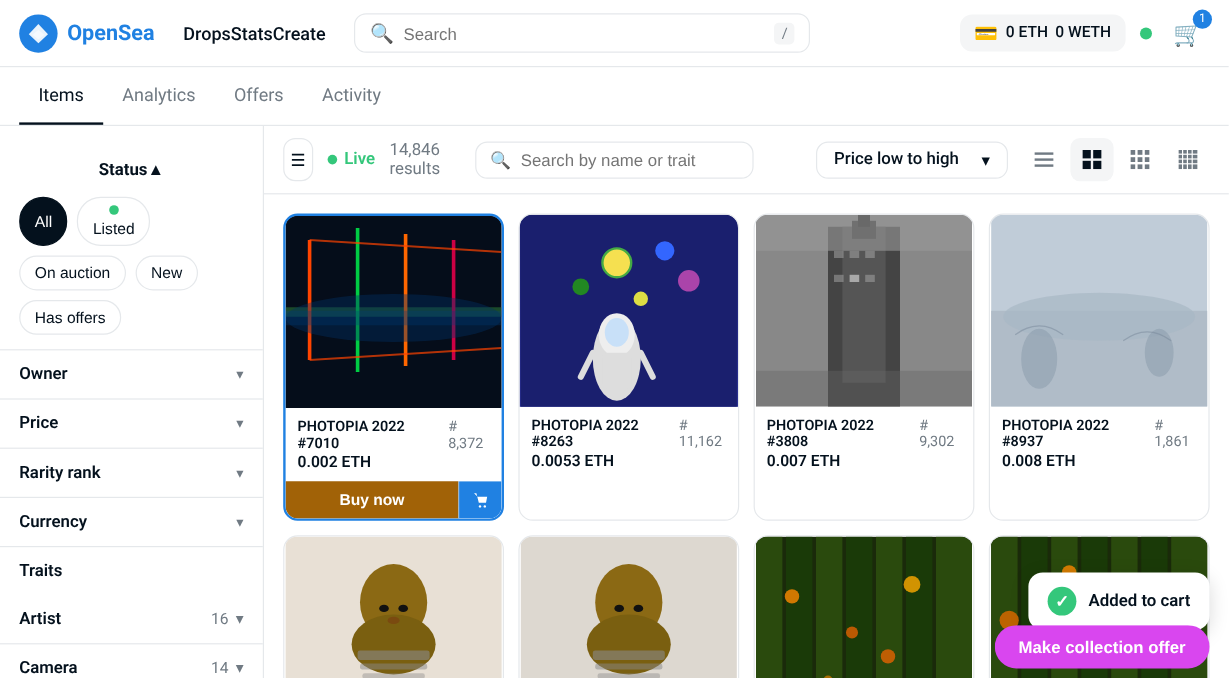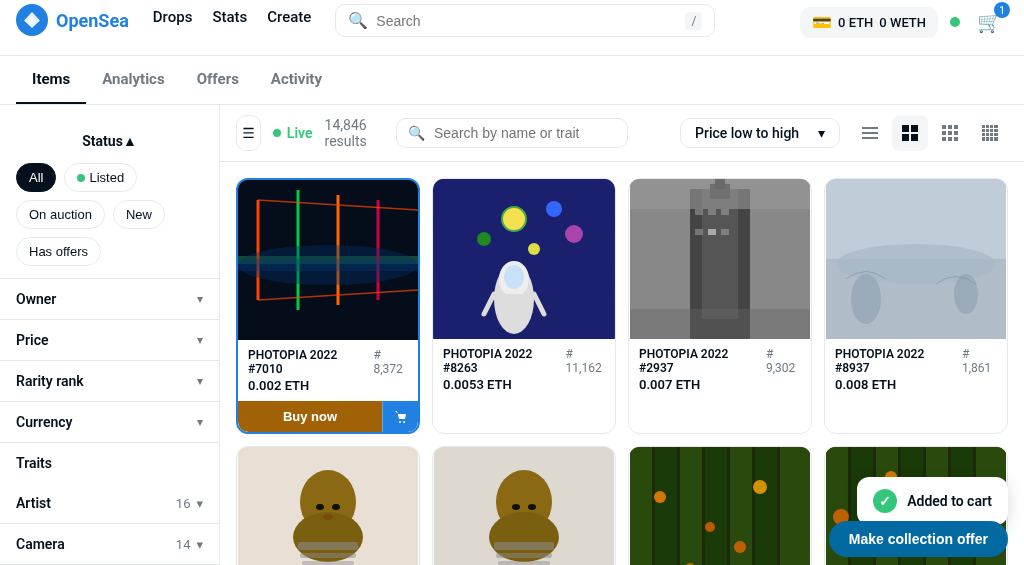--- a/index.html
+++ b/index.html
@@ -1,54 +1,54 @@
 <!DOCTYPE html>
 <html><head>
   <meta charset="utf-8">
   <style>
     * { box-sizing: border-box; margin: 0; padding: 0; }
     body { font-family: -apple-system, BlinkMacSystemFont, 'Segoe UI', Roboto, sans-serif; background: #fff; font-size: 14px; color: #04111d; overflow: hidden; }
 
     
-    .header { display: flex; align-items: flex-start; padding: 4px 16px; height: 56px; border-bottom: 1px solid #e5e8eb; gap: 24px; }
+    .header { display: flex; align-items: center; padding: 4px 16px; height: 56px; border-bottom: 1px solid #e5e8eb; gap: 24px; }
     .logo { display: flex; align-items: center; gap: 8px; font-weight: 700; font-size: 18px; color: #2081e2; }
     .logo-circle { width: 32px; height: 32px; background: #2081e2; border-radius: 50%; display: flex; align-items: center; justify-content: center; }
-    .nav { display: flex; gap: 20px; }
+    .nav { display: flex; }
     .nav-item { font-size: 15px; font-weight: 500; color: #04111d; cursor: pointer; padding: 4px 0; }
     .search-bar { flex: 1; max-width: 380px; display: flex; align-items: center; border: 1px solid #e5e8eb; border-radius: 10px; padding: 6px 12px; gap: 8px; background: #fff; }
     .search-bar input { border: none; outline: none; flex: 1; font-size: 14px; color: #707a83; }
     .search-kbd { background: #f4f5f6; border-radius: 4px; padding: 2px 6px; font-size: 12px; color: #707a83; }
     .header-right { display: flex; align-items: center; gap: 12px; margin-left: auto; }
     .wallet-btn { display: flex; align-items: center; gap: 6px; background: #f4f5f6; border-radius: 10px; padding: 6px 12px; font-size: 13px; font-weight: 500; cursor: pointer; }
     .wallet-icon { font-size: 16px; }
     .status-dot { width: 10px; height: 10px; background: #34c77b; border-radius: 50%; }
     .cart-btn { position: relative; width: 36px; height: 36px; display: flex; align-items: center; justify-content: center; cursor: pointer; }
     .cart-badge { position: absolute; top: -2px; right: -2px; background: #2081e2; color: #fff; border-radius: 50%; width: 16px; height: 16px; font-size: 10px; display: flex; align-items: center; justify-content: center; }
 
     
     .tabs { display: flex; border-bottom: 1px solid #e5e8eb; padding: 0 16px; }
-    .tab { padding: 14px 16px; font-size: 15px; font-weight: 700; cursor: pointer; border-bottom: 2px solid transparent; color: #707a83; }
+    .tab { padding: 14px 16px; font-size: 15px; font-weight: 400; cursor: pointer; border-bottom: 2px solid transparent; color: #707a83; }
     .tab.active { color: #04111d; border-bottom: 2px solid #04111d; }
 
     
     .main { display: flex; height: calc(565px - 56px - 49px); }
 
     
     .sidebar { width: 220px; border-right: 1px solid #e5e8eb; overflow-y: auto; flex-shrink: 0; padding: 16px 0; }
     .sidebar::-webkit-scrollbar { width: 4px; }
     .sidebar::-webkit-scrollbar-track { background: transparent; }
     .sidebar::-webkit-scrollbar-thumb { background: #ccc; border-radius: 2px; }
     .filter-chevron { font-size: 12px; color: #707a83; }
 
     .status-section { padding: 12px 16px; border-bottom: 1px solid #e5e8eb; }
     .status-title { font-weight: 700; font-size: 14px; margin-bottom: 14px; display: flex; justify-content: center; align-items: center; }
     .status-buttons { display: flex; flex-wrap: wrap; gap: 8px; }
     .status-btn { padding: 6px 12px; border-radius: 20px; font-size: 13px; font-weight: 500; cursor: pointer; border: 1px solid #e5e8eb; background: #fff; color: #04111d; }
     .status-btn.active-all { background: #04111d; color: #fff; border-color: #04111d; }
-    .status-btn.listed { display: flex; align-items: center; gap: 4px; }
+    .status-btn.listed { display: flex; align-items: center; gap: 4px; flex-direction: column; }
     .listed-dot { width: 8px; height: 8px; background: #34c77b; border-radius: 50%; }
 
     .sidebar-filter-row { display: flex; justify-content: space-between; align-items: center; padding: 12px 16px; cursor: pointer; border-bottom: 1px solid #e5e8eb; }
     .sidebar-filter-label { font-weight: 600; font-size: 14px; }
     .sidebar-filter-count { display: flex; align-items: center; gap: 6px; color: #707a83; font-size: 13px; }
 
     
     .content { flex: 1; overflow-y: auto; }
     .content::-webkit-scrollbar { width: 4px; }
     .content::-webkit-scrollbar-thumb { background: #ccc; border-radius: 2px; }
@@ -77,21 +77,21 @@
     .card-rank { font-size: 12px; color: #707a83; }
     .card-price { font-size: 13px; font-weight: 600; color: #04111d; margin-top: 2px; }
     .card-meta { display: flex; justify-content: space-between; align-items: flex-start; gap: 15px; }
     .buy-bar { display: flex; gap: 0; }
     .buy-btn { flex: 1; background: #a16207; color: #fff; border: none; border-radius: 0 0 0 10px; padding: 8px; font-size: 13px; font-weight: 600; cursor: pointer; }
     .cart-add-btn { width: 36px; background: #2081e2; color: #fff; border: none; border-left: 1px solid rgba(255,255,255,0.3); border-radius: 0 0 10px 0; padding: 8px; cursor: pointer; display: flex; align-items: center; justify-content: center; }
 
     
     .notification { position: fixed; bottom: 40px; right: 16px; background: #fff; border-radius: 12px; padding: 12px 16px; display: flex; align-items: center; gap: 10px; box-shadow: 0 4px 16px rgba(0,0,0,0.15); font-size: 14px; font-weight: 600; }
     .notif-icon { width: 24px; height: 24px; background: #34c77b; border-radius: 50%; display: flex; align-items: center; justify-content: center; color: #fff; font-size: 14px; }
-    .collection-btn { position: fixed; bottom: 8px; right: 16px; background: #0369a1; color: #fff; border: none; border-radius: 20px; padding: 10px 20px; font-size: 14px; font-weight: 600; cursor: pointer; }
+    .collection-btn { position: fixed; bottom: 8px; right: 16px; background: #d946ef; color: #fff; border: none; border-radius: 20px; padding: 10px 20px; font-size: 14px; font-weight: 600; cursor: pointer; }
 
     .nav-search-icon { color: #707a83; font-size: 16px; }
   </style>
 </head>
 <body>
 
 <header class="header">
   <div class="logo">
     <div class="logo-circle">
       <svg width="20" height="20" viewBox="0 0 20 20" fill="none">
@@ -352,21 +352,21 @@
               <rect x="65" y="50" width="8" height="6" fill="#aaa" opacity="0.5"></rect>
               <rect x="78" y="50" width="8" height="6" fill="#ccc" opacity="0.7"></rect>
               <rect x="91" y="50" width="8" height="6" fill="#aaa" opacity="0.5"></rect>
               <rect width="180" height="30" fill="#999" opacity="0.6"></rect>
               <rect y="130" width="180" height="30" fill="#666" opacity="0.4"></rect>
             </svg>
           </div>
         </div>
         <div class="card-body">
           <div class="card-meta">
-            <span class="card-title">PHOTOPIA 2022 #2937</span>
+            <span class="card-title">PHOTOPIA 2022 #3808</span>
             <span class="card-rank"># 9,302</span>
           </div>
           <div class="card-price">0.007 ETH</div>
         </div>
       </div>
 
       <div class="card">
         <div class="card-img-placeholder">
           <div style="width:100%;height:160px;overflow:hidden;">
             <svg width="100%" height="100%" viewBox="0 0 180 160" xmlns="http://www.w3.org/2000/svg">

